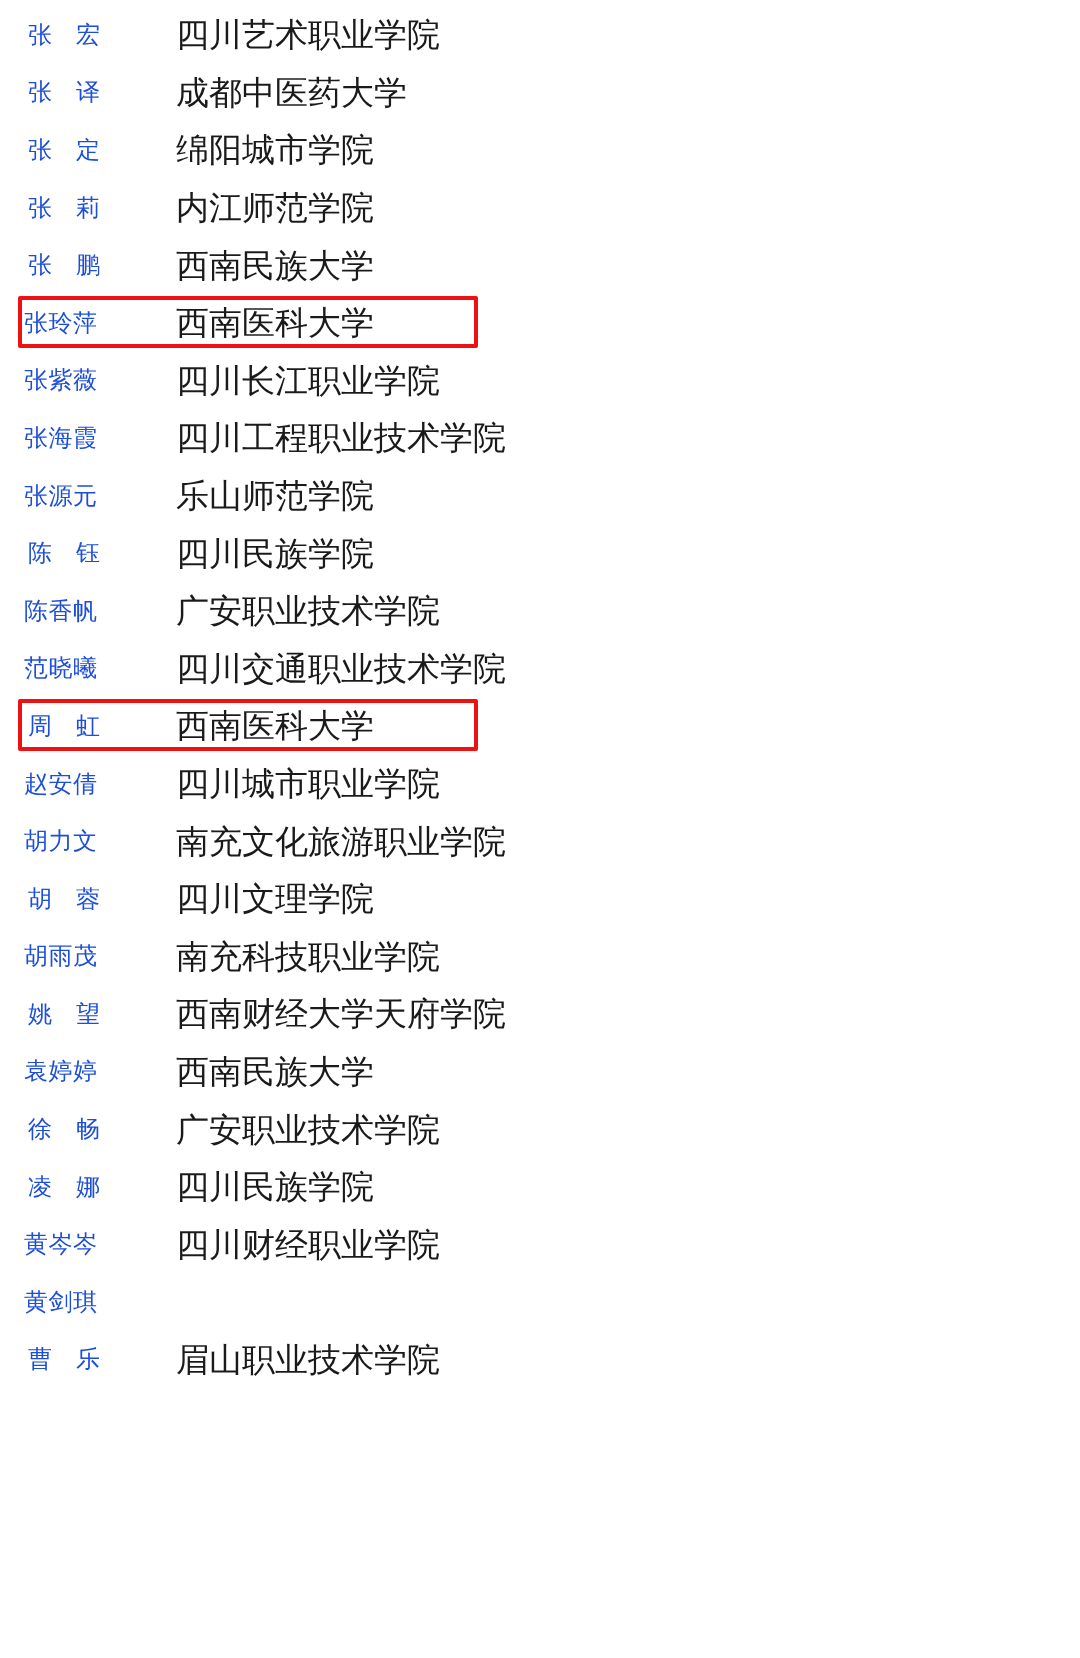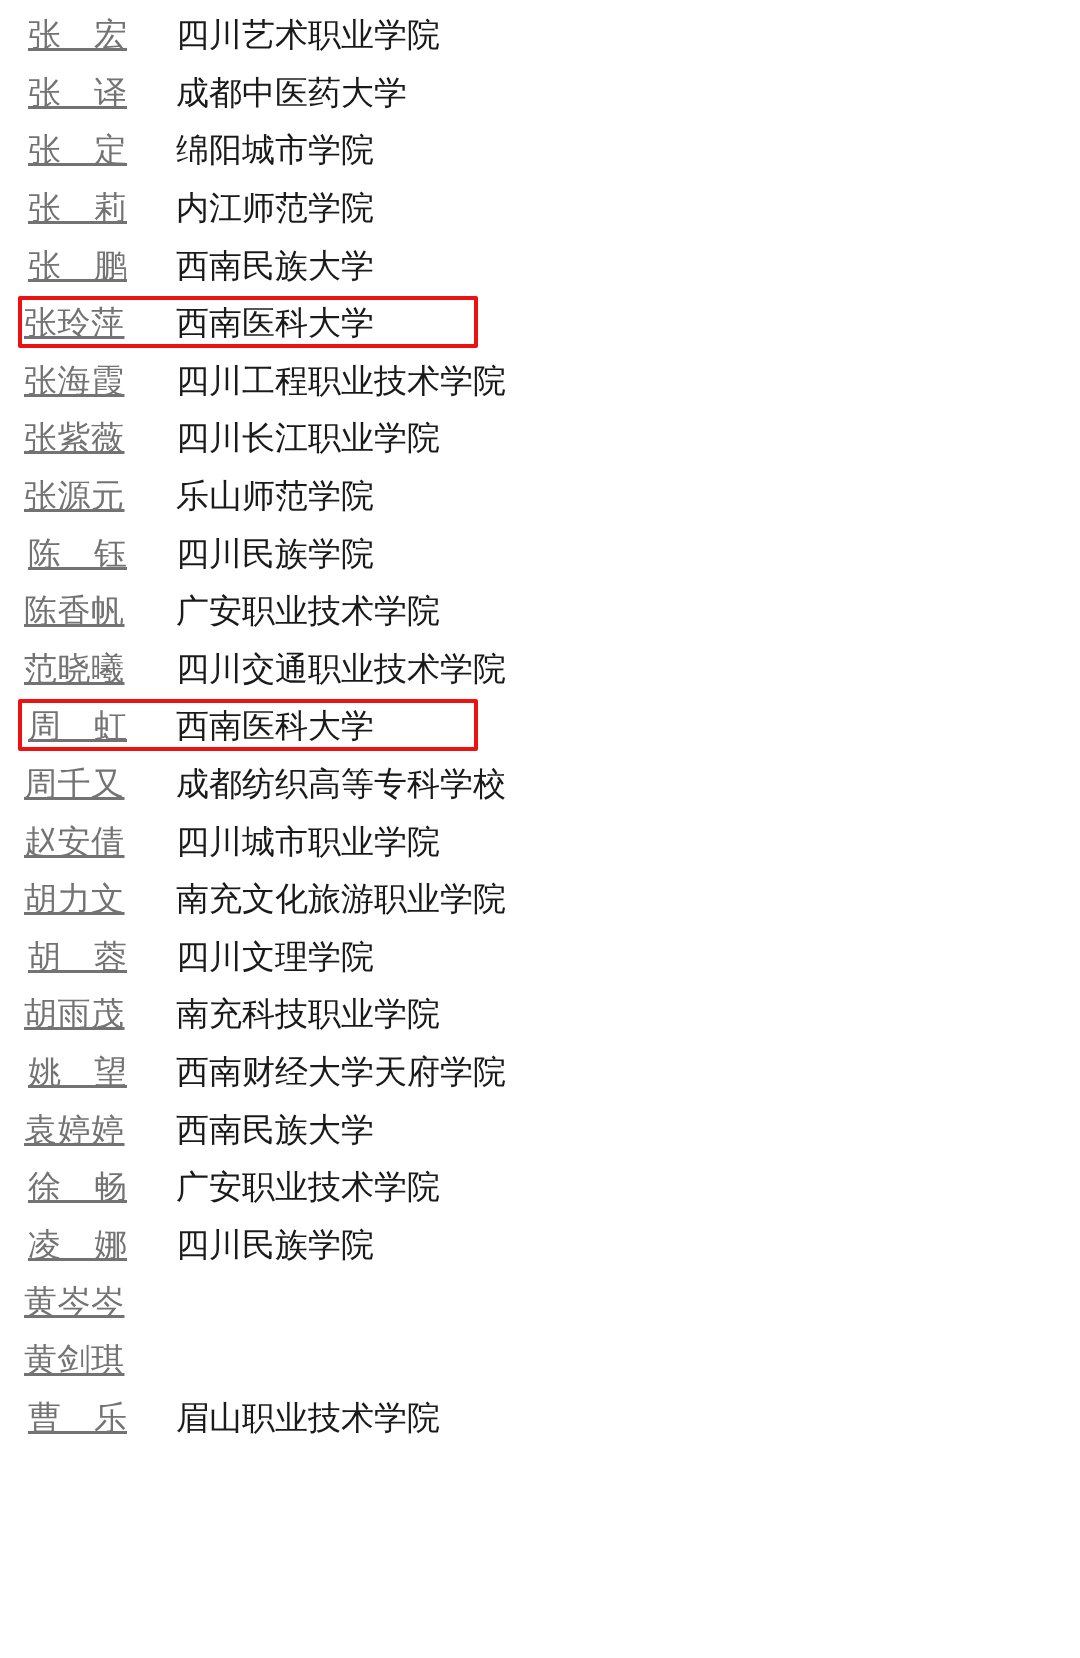--- a/index.html
+++ b/index.html
@@ -25,28 +25,27 @@
     position: relative;
     display: flex;
     align-items: center;
     height: 57.6px;
     padding-left: 24px;
     box-sizing: border-box;
   }
   .name {
     width: 152px;
     flex: 0 0 152px;
-    font-size: 33px;
+    font-size: 24px;
     line-height: 1;
     letter-spacing: 0;
-    color: #737373;
+    color: #1d4ed8;
     white-space: nowrap;
     display: flex;
     justify-content: space-between;
-    text-decoration: underline;
   }
   
   .name.n2 {
     padding: 0 8px 0 4px;
     box-sizing: border-box;
   }
   .name.n3 {
     letter-spacing: 0.5px;
     justify-content: flex-start;
   }
@@ -91,50 +90,46 @@
     </div>
     <div class="row">
       <span class="name n2">张　鹏</span>
       <span class="org">西南民族大学</span>
     </div>
     <div class="row highlight">
       <span class="name n3">张玲萍</span>
       <span class="org">西南医科大学</span>
     </div>
     <div class="row">
+      <span class="name n3">张紫薇</span>
+      <span class="org">四川长江职业学院</span>
+    </div>
+    <div class="row">
       <span class="name n3">张海霞</span>
       <span class="org">四川工程职业技术学院</span>
-    </div>
-    <div class="row">
-      <span class="name n3">张紫薇</span>
-      <span class="org">四川长江职业学院</span>
     </div>
     <div class="row">
       <span class="name n3">张源元</span>
       <span class="org">乐山师范学院</span>
     </div>
     <div class="row">
       <span class="name n2">陈　钰</span>
       <span class="org">四川民族学院</span>
     </div>
     <div class="row">
       <span class="name n3">陈香帆</span>
       <span class="org">广安职业技术学院</span>
     </div>
     <div class="row">
       <span class="name n3">范晓曦</span>
       <span class="org">四川交通职业技术学院</span>
     </div>
     <div class="row highlight">
       <span class="name n2">周　虹</span>
       <span class="org">西南医科大学</span>
-    </div>
-    <div class="row">
-      <span class="name n3">周千又</span>
-      <span class="org">成都纺织高等专科学校</span>
     </div>
     <div class="row">
       <span class="name n3">赵安倩</span>
       <span class="org">四川城市职业学院</span>
     </div>
     <div class="row">
       <span class="name n3">胡力文</span>
       <span class="org">南充文化旅游职业学院</span>
     </div>
     <div class="row">
@@ -156,20 +151,21 @@
     <div class="row">
       <span class="name n2">徐　畅</span>
       <span class="org">广安职业技术学院</span>
     </div>
     <div class="row">
       <span class="name n2">凌　娜</span>
       <span class="org">四川民族学院</span>
     </div>
     <div class="row">
       <span class="name n3">黄岑岑</span>
+      <span class="org">四川财经职业学院</span>
     </div>
     <div class="row">
       <span class="name n3">黄剑琪</span>
     </div>
     <div class="row">
       <span class="name n2">曹　乐</span>
       <span class="org">眉山职业技术学院</span>
     </div>
   </div>
 

